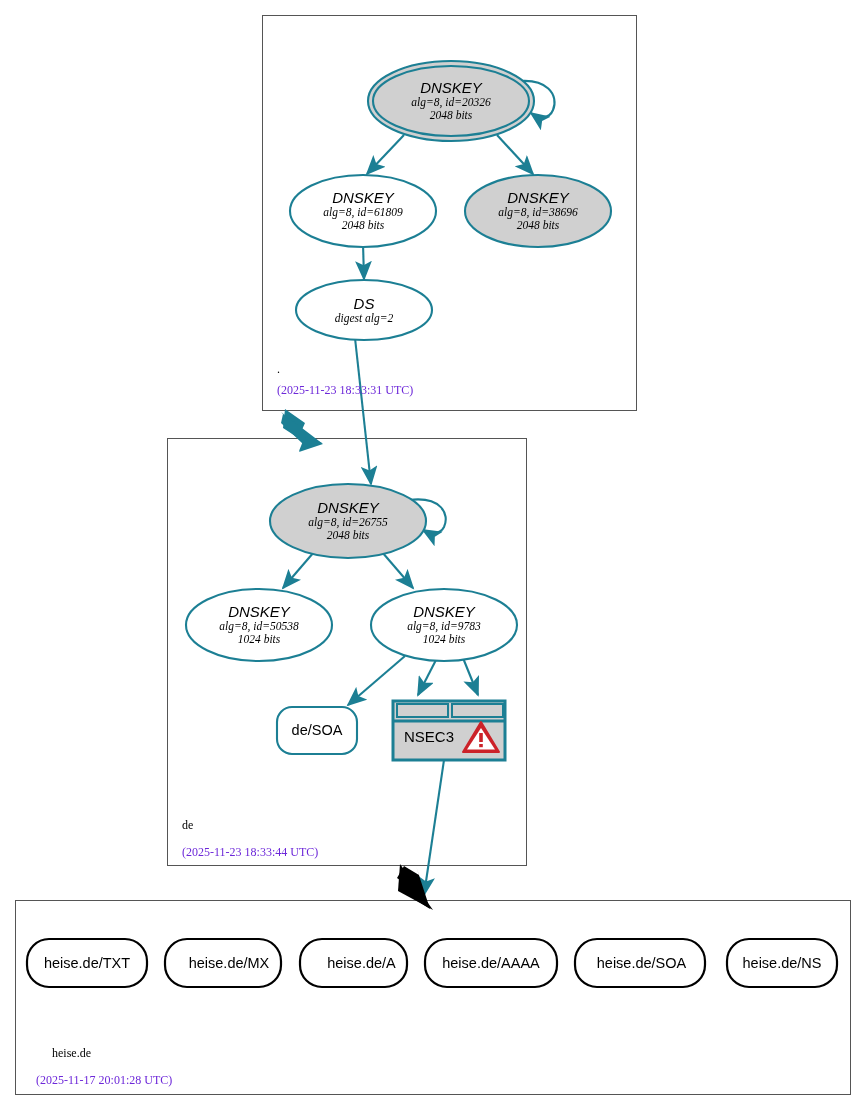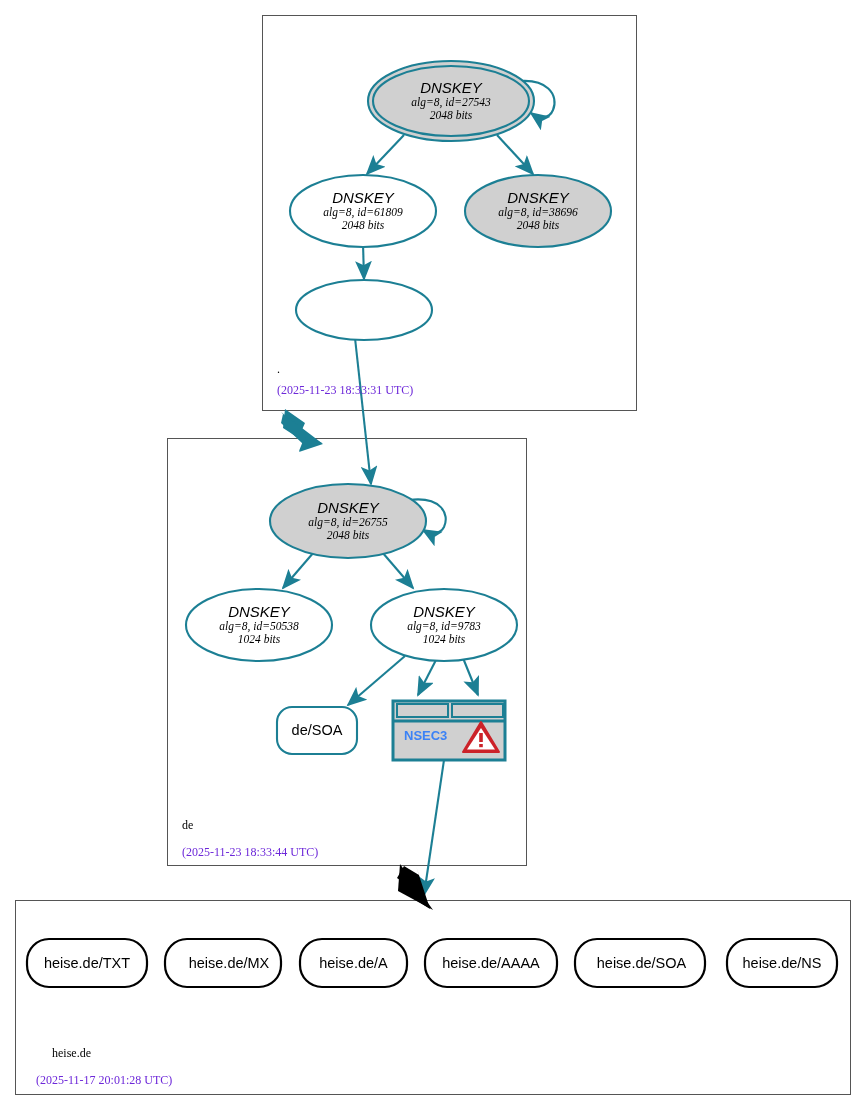--- a/index.html
+++ b/index.html
@@ -66,24 +66,23 @@
     position: absolute;
     font-family: "Liberation Sans", sans-serif;
     font-size: 14.5px;
     color: #000000;
     text-align: center;
     white-space: nowrap;
   }
   .nsec3-label {
     position: absolute;
     font-family: "Liberation Sans", sans-serif;
-    font-size: 13px;
-    color: #3b82f6;
-    white-space: nowrap;
-    font-weight: bold;
+    font-size: 15px;
+    color: #000000;
+    white-space: nowrap;
   }
 </style>
 </head>
 <body>
 
 <div id="canvas">
 
   <div class="zone-box" style="left:262px; top:15px; width:375px; height:396px;"></div>
 
   <div class="zone-box" style="left:167px; top:438px; width:360px; height:428px;"></div>
@@ -221,36 +220,40 @@
     <g>
       <rect x="575" y="939" width="130" height="48" rx="22" ry="22" fill="#ffffff" stroke="#000000" stroke-width="2.2"></rect>
     </g>
     <g>
       <rect x="727" y="939" width="110" height="48" rx="22" ry="22" fill="#ffffff" stroke="#000000" stroke-width="2.2"></rect>
     </g>
   </svg>
 
   <div class="node-label" style="left:371px; top:80px; width:160px;">
     <div class="nl-title">DNSKEY</div>
-    <div class="nl-sub">alg=8, id=27543</div>
+    <div class="nl-sub">alg=8, id=20326</div>
     <div class="nl-sub">2048 bits</div>
   </div>
 
   <div class="node-label" style="left:283px; top:190px; width:160px;">
     <div class="nl-title">DNSKEY</div>
     <div class="nl-sub">alg=8, id=61809</div>
     <div class="nl-sub">2048 bits</div>
   </div>
 
   <div class="node-label" style="left:458px; top:190px; width:160px;">
     <div class="nl-title">DNSKEY</div>
     <div class="nl-sub">alg=8, id=38696</div>
     <div class="nl-sub">2048 bits</div>
   </div>
 
+  <div class="node-label" style="left:294px; top:296px; width:140px;">
+    <div class="nl-title">DS</div>
+    <div class="nl-sub">digest alg=2</div>
+  </div>
 
   <div class="node-label" style="left:268px; top:500px; width:160px;">
     <div class="nl-title">DNSKEY</div>
     <div class="nl-sub">alg=8, id=26755</div>
     <div class="nl-sub">2048 bits</div>
   </div>
 
   <div class="node-label" style="left:179px; top:604px; width:160px;">
     <div class="nl-title">DNSKEY</div>
     <div class="nl-sub">alg=8, id=50538</div>
@@ -262,21 +265,21 @@
     <div class="nl-sub">alg=8, id=9783</div>
     <div class="nl-sub">1024 bits</div>
   </div>
 
   <div class="rr-label" style="left:277px; top:722px; width:80px;">de/SOA</div>
 
   <div class="nsec3-label" style="left:404px; top:728px;">NSEC3</div>
 
   <div class="rr-label" style="left:27px; top:955px; width:120px;">heise.de/TXT</div>
   <div class="rr-label" style="left:165px; top:955px; width:128px;">heise.de/MX</div>
-  <div class="rr-label" style="left:300px; top:955px; width:107px;">heise.de/A</div>
+  <div class="rr-label" style="left:308px; top:955px; width:107px;">heise.de/A</div>
   <div class="rr-label" style="left:425px; top:955px; width:132px;">heise.de/AAAA</div>
   <div class="rr-label" style="left:575px; top:955px; width:133px;">heise.de/SOA</div>
   <div class="rr-label" style="left:727px; top:955px; width:110px;">heise.de/NS</div>
 
   <div class="zone-label" style="left:277px; top:362px;">.</div>
   <div class="zone-time" style="left:277px; top:383px;">(2025-11-23 18:33:31 UTC)</div>
 
   <div class="zone-label" style="left:182px; top:818px;">de</div>
   <div class="zone-time" style="left:182px; top:845px;">(2025-11-23 18:33:44 UTC)</div>
 

